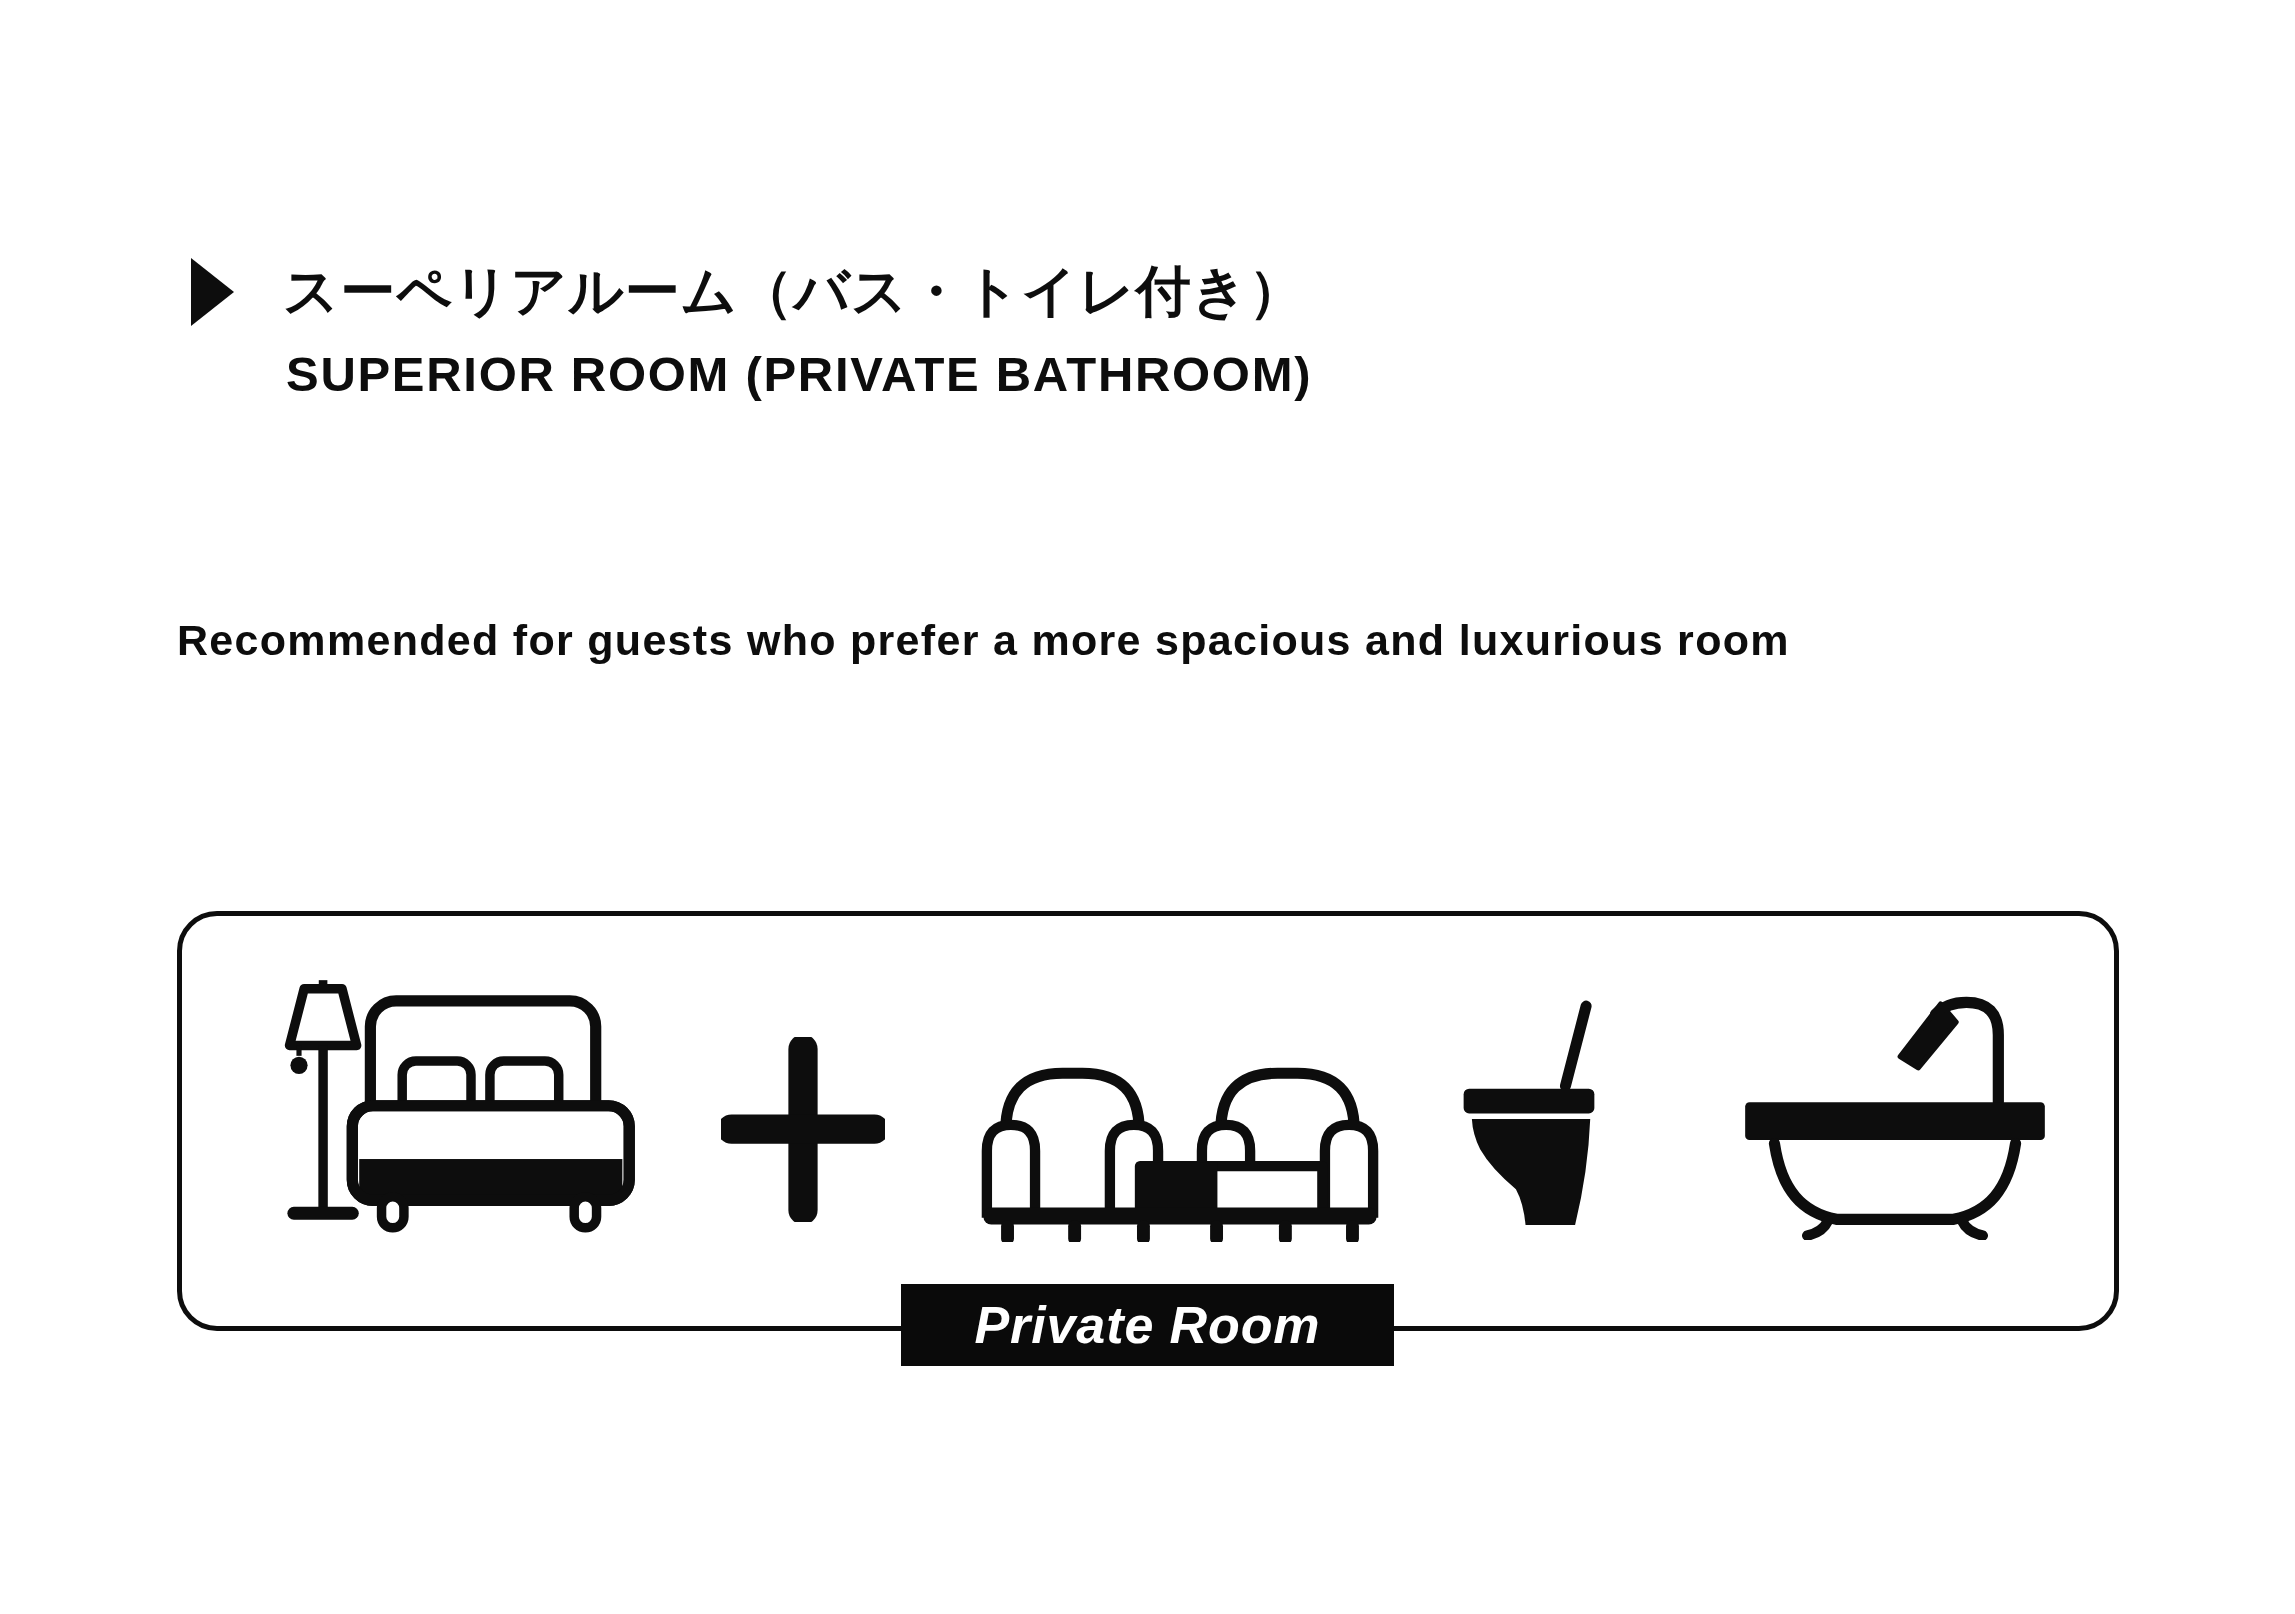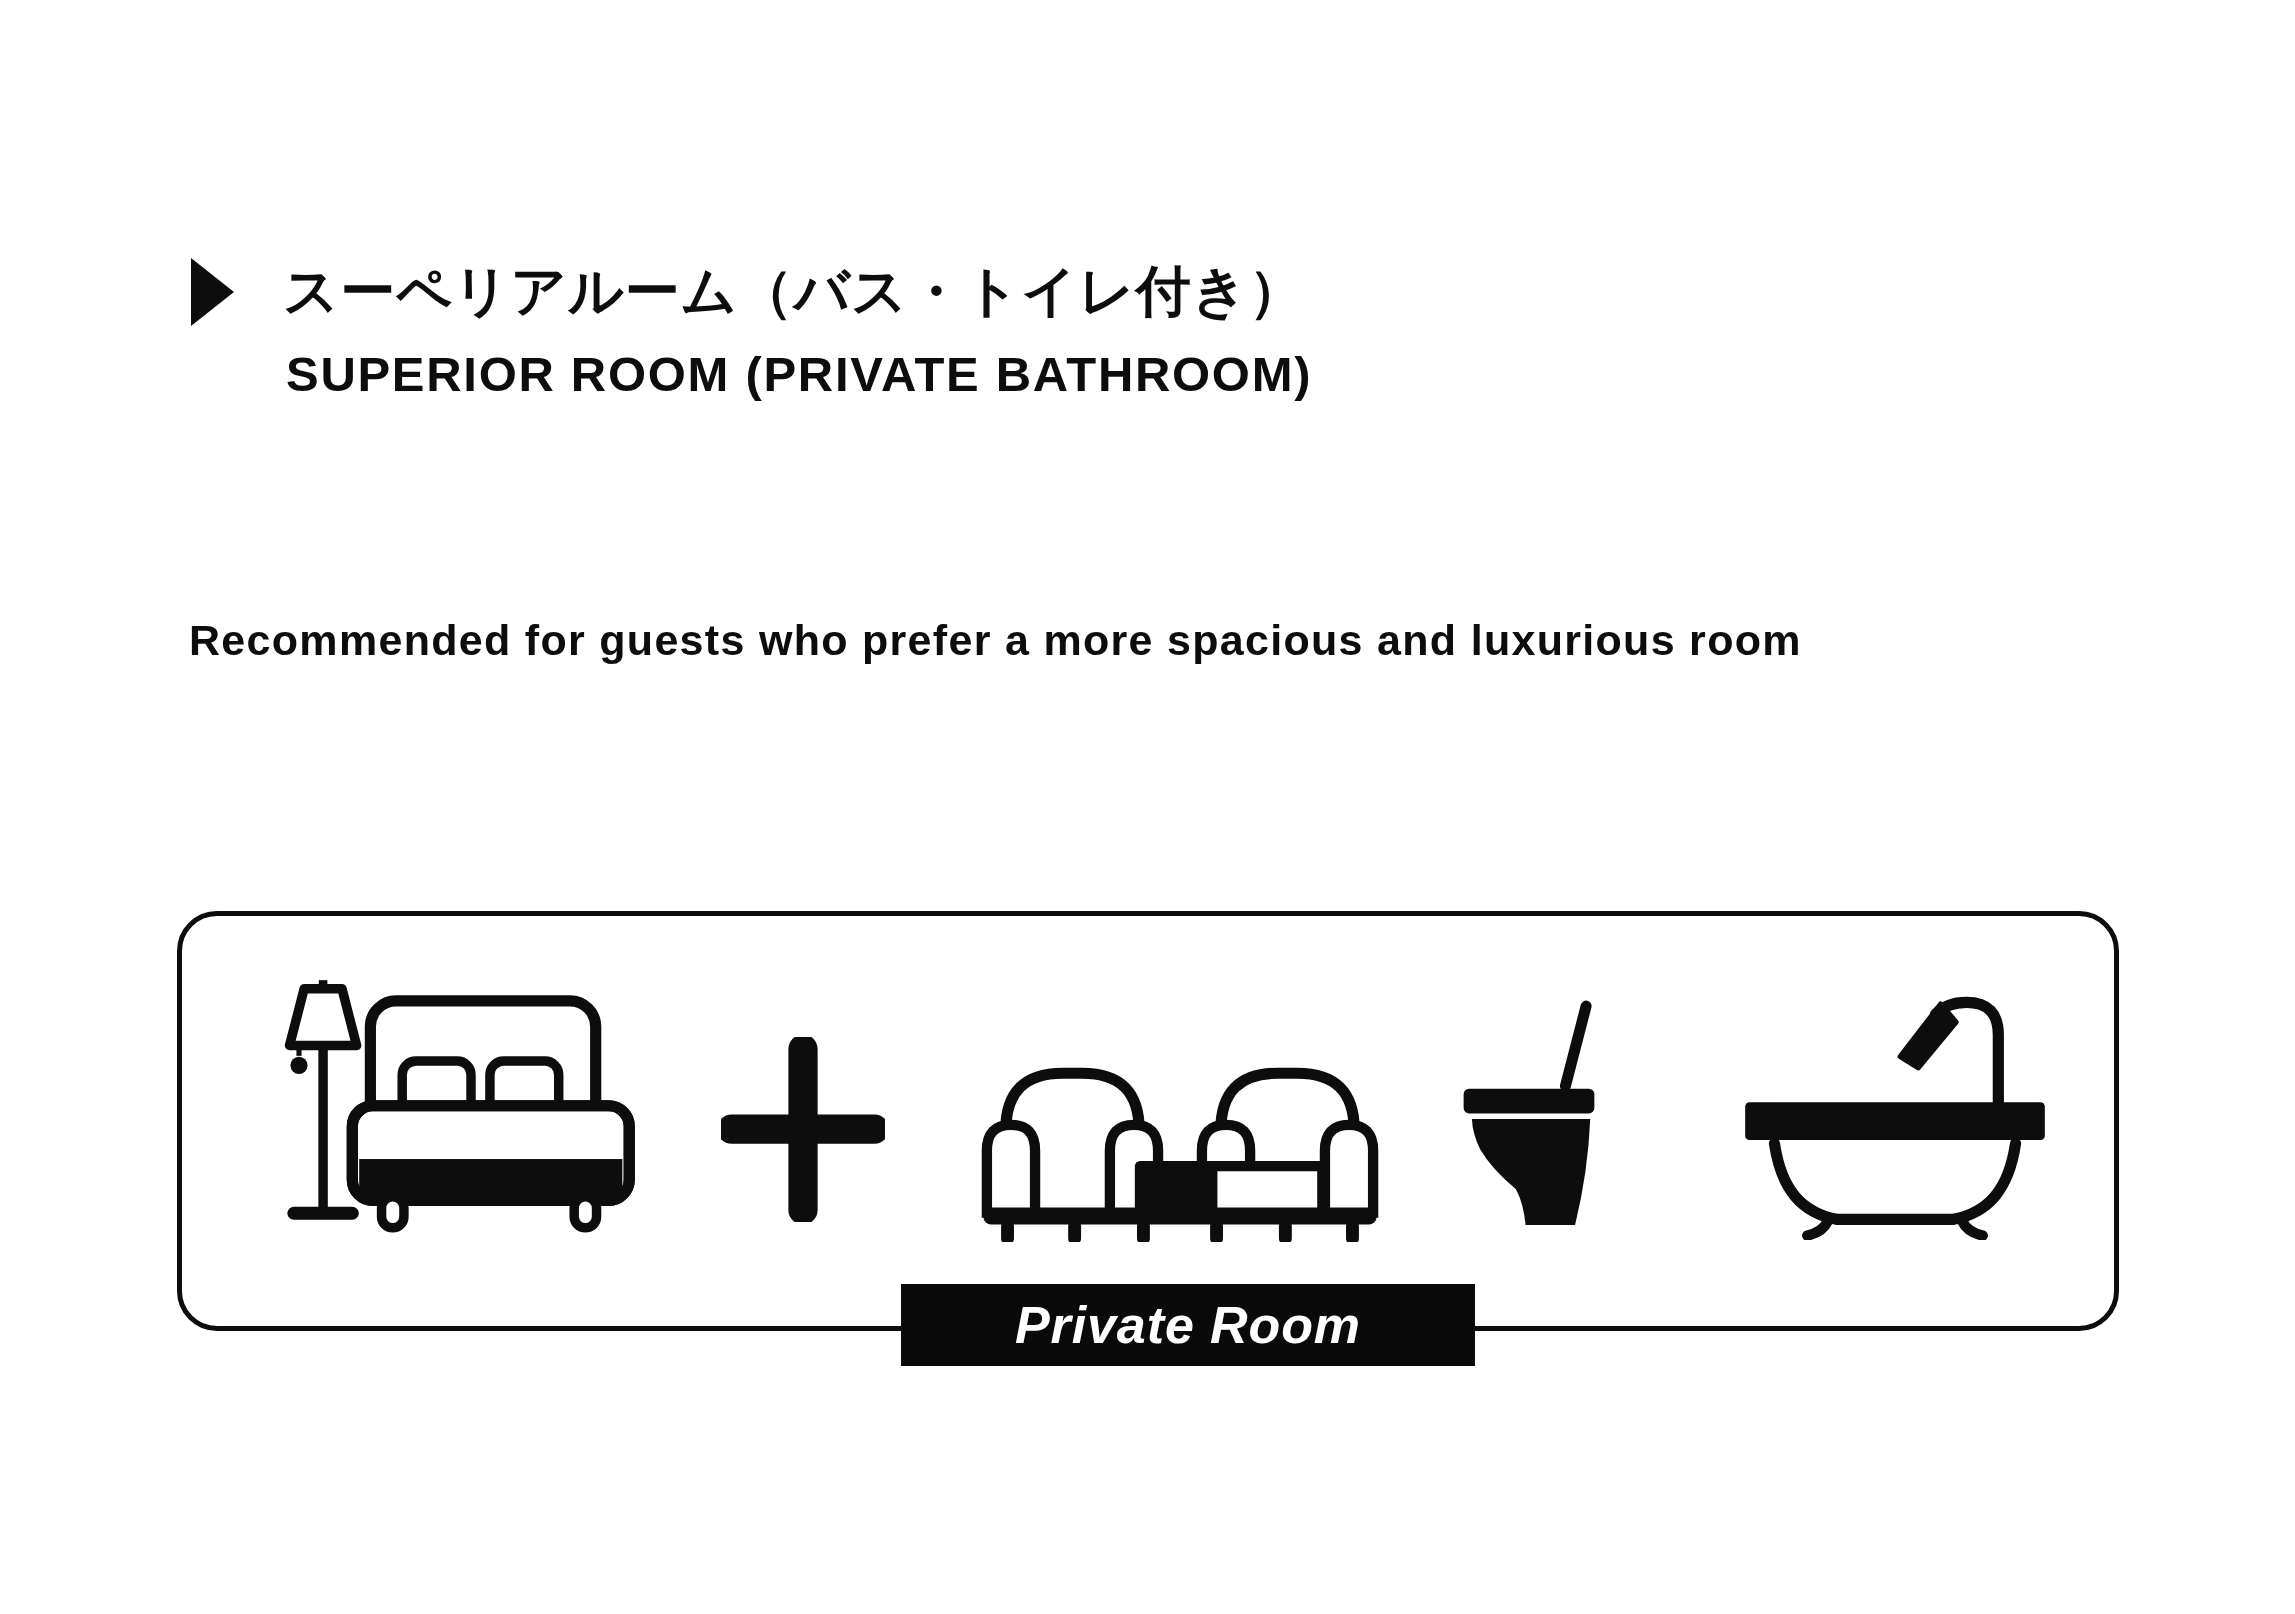--- a/index.html
+++ b/index.html
@@ -8,35 +8,35 @@
     font-family:"Liberation Sans","DejaVu Sans",sans-serif;color:#0d0d0d;
   }
   
   .title-row{position:absolute;left:191px;top:255px;display:flex;align-items:center;gap:49px;}
   .tri{width:0;height:0;border-left:43px solid #0d0d0d;border-top:34px solid transparent;border-bottom:34px solid transparent;}
   .title-jp{margin:0;font-size:55px;font-weight:700;letter-spacing:0.9px;white-space:nowrap;}
   .title-en{position:absolute;left:286px;top:346px;margin:0;font-size:49px;font-weight:800;letter-spacing:1.7px;white-space:nowrap;}
   
   .desc{position:absolute;margin:0;white-space:nowrap;}
   .desc-jp{left:179px;top:461px;font-size:47px;font-weight:600;line-height:71px;}
-  .desc-en{left:189px;top:609px;font-size:43px;font-weight:600;letter-spacing:1.3px;line-height:63px;}
+  .desc-en{left:177px;top:609px;font-size:43px;font-weight:600;letter-spacing:1.3px;line-height:63px;}
   
   .icon-box{
     position:absolute;left:177px;top:911px;width:1942px;height:420px;
     box-sizing:border-box;border:5.2px solid #0d0d0d;border-radius:40px;background:#ffffff;
   }
   .icon{position:absolute;display:block;}
   .icon-bedlamp{left:74px;top:59px;}
   .icon-plus{left:539px;top:121px;}
   .icon-sofa{left:798px;top:145px;}
   .icon-toilet{left:1272px;top:83px;}
   .icon-bathtub{left:1558px;top:57px;}
   
   .badge{
-    position:absolute;left:719px;top:368px;width:574px;height:82px;
+    position:absolute;left:719px;top:368px;width:493px;height:82px;
     background:#0a0a0a;display:flex;align-items:center;justify-content:center;
   }
   .badge span{
     color:#ffffff;font-size:52px;font-weight:700;font-style:italic;letter-spacing:0.9px;white-space:nowrap;
   }
 </style>
 </head>
 <body>
 
 <div class="canvas">

